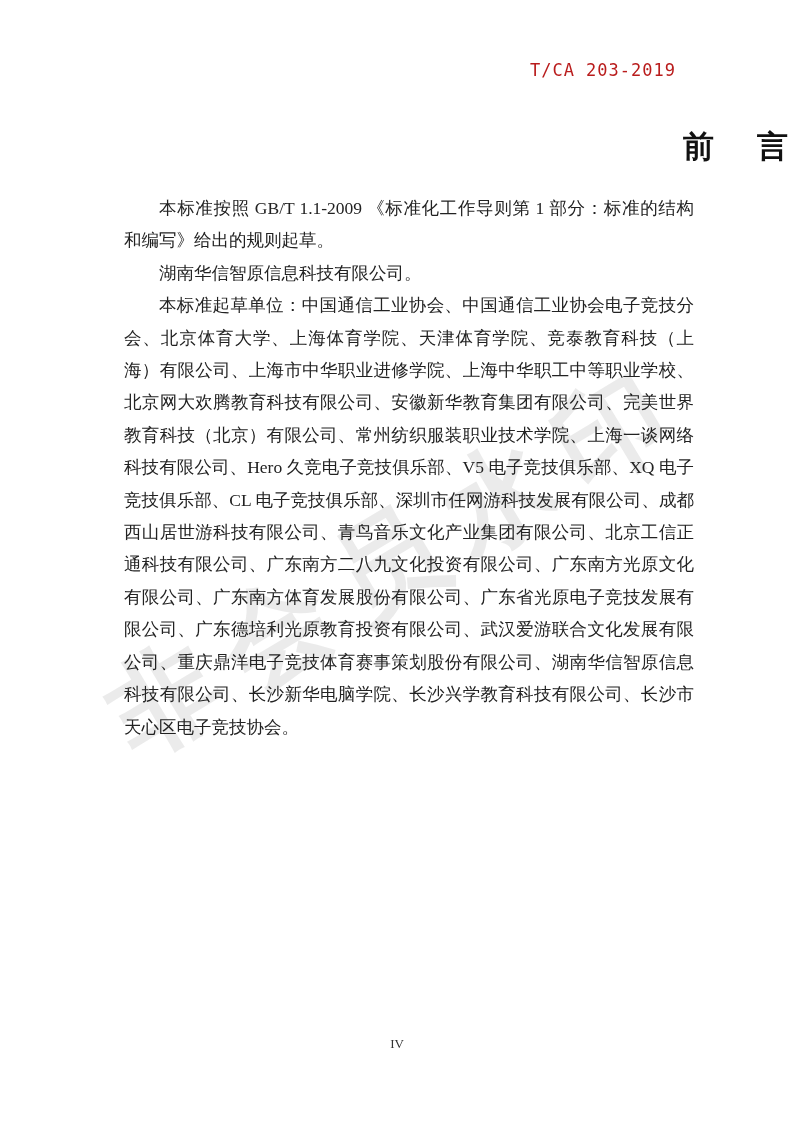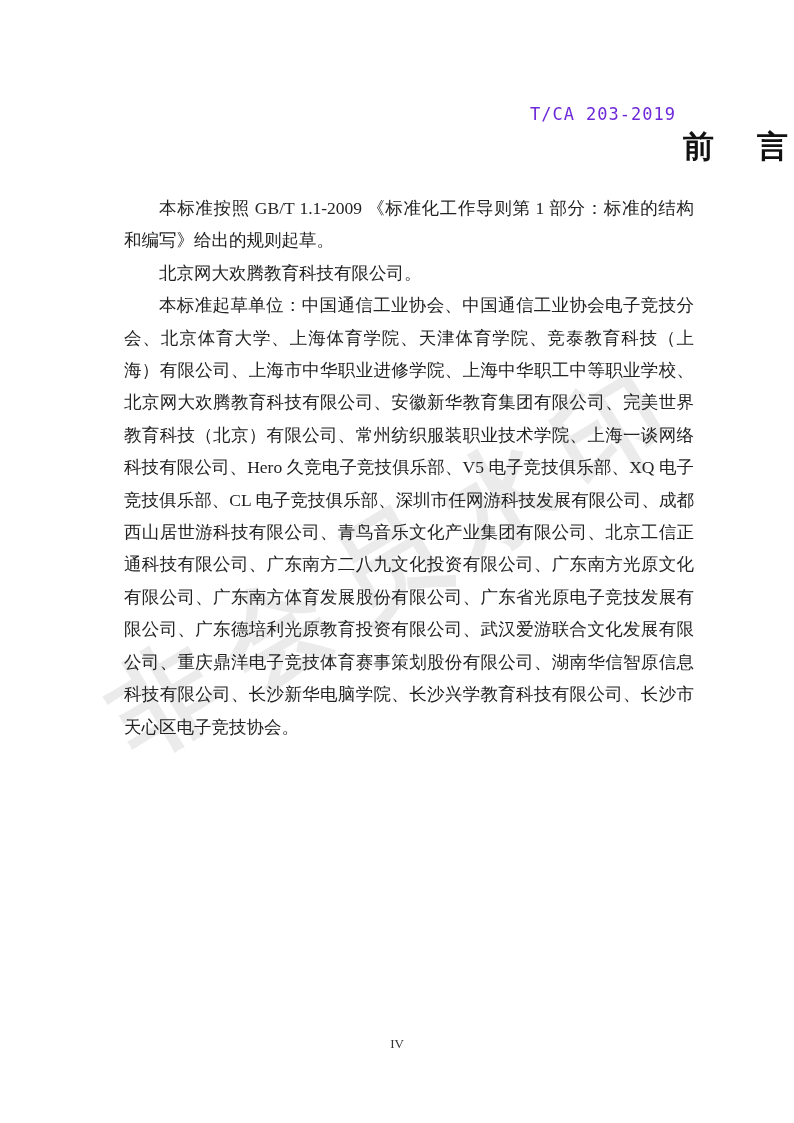--- a/index.html
+++ b/index.html
@@ -17,22 +17,21 @@
     font-family: "Liberation Serif", "DejaVu Serif", serif;
     color: #1a1a1a;
   }
   .doc-header {
     position: absolute;
     top: 60px;
     right: 118px;
     font-size: 17px;
     letter-spacing: 1px;
     font-family: "DejaVu Sans Mono", "Liberation Mono", monospace;
-    color: #6d28d9;
-    margin-top: 44px;
+    color: #b91c1c;
   }
   .doc-title {
     position: absolute;
     top: 126px;
     left: 0;
     width: 100%;
     text-align: right;
     font-size: 31px;
     font-weight: bold;
     letter-spacing: 6px;
@@ -83,19 +82,19 @@
 <div class="page">
 
   <div class="watermark">非会员水印</div>
 
   <div class="doc-header">T/CA 203-2019</div>
 
   <div class="doc-title">前　言</div>
 
   <div class="doc-body">
     <p>本标准按照 GB/T 1.1-2009 《标准化工作导则第 1 部分：标准的结构和编写》给出的规则起草。</p>
-    <p>北京网大欢腾教育科技有限公司。</p>
+    <p>湖南华信智原信息科技有限公司。</p>
     <p>本标准起草单位：中国通信工业协会、中国通信工业协会电子竞技分会、北京体育大学、上海体育学院、天津体育学院、竞泰教育科技（上海）有限公司、上海市中华职业进修学院、上海中华职工中等职业学校、北京网大欢腾教育科技有限公司、安徽新华教育集团有限公司、完美世界教育科技（北京）有限公司、常州纺织服装职业技术学院、上海一谈网络科技有限公司、Hero 久竞电子竞技俱乐部、V5 电子竞技俱乐部、XQ 电子竞技俱乐部、CL 电子竞技俱乐部、深圳市任网游科技发展有限公司、成都西山居世游科技有限公司、青鸟音乐文化产业集团有限公司、北京工信正通科技有限公司、广东南方二八九文化投资有限公司、广东南方光原文化有限公司、广东南方体育发展股份有限公司、广东省光原电子竞技发展有限公司、广东德培利光原教育投资有限公司、武汉爱游联合文化发展有限公司、重庆鼎洋电子竞技体育赛事策划股份有限公司、湖南华信智原信息科技有限公司、长沙新华电脑学院、长沙兴学教育科技有限公司、长沙市天心区电子竞技协会。</p>
   </div>
 
   <div class="doc-footer">IV</div>
 
 </div>
 
 </body></html>

